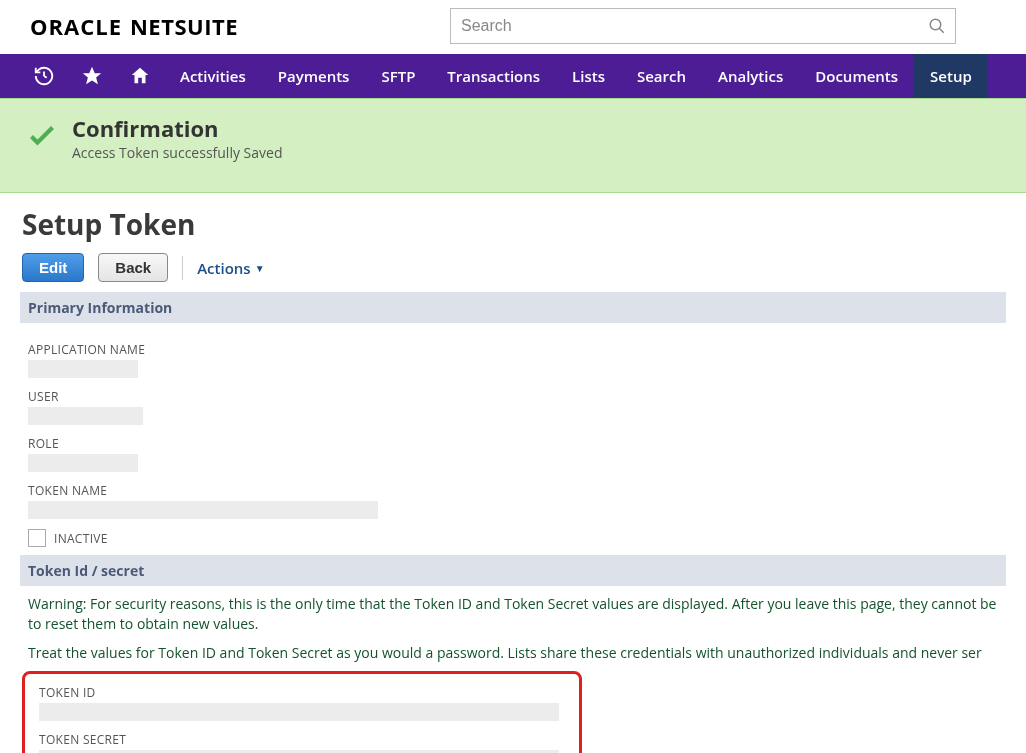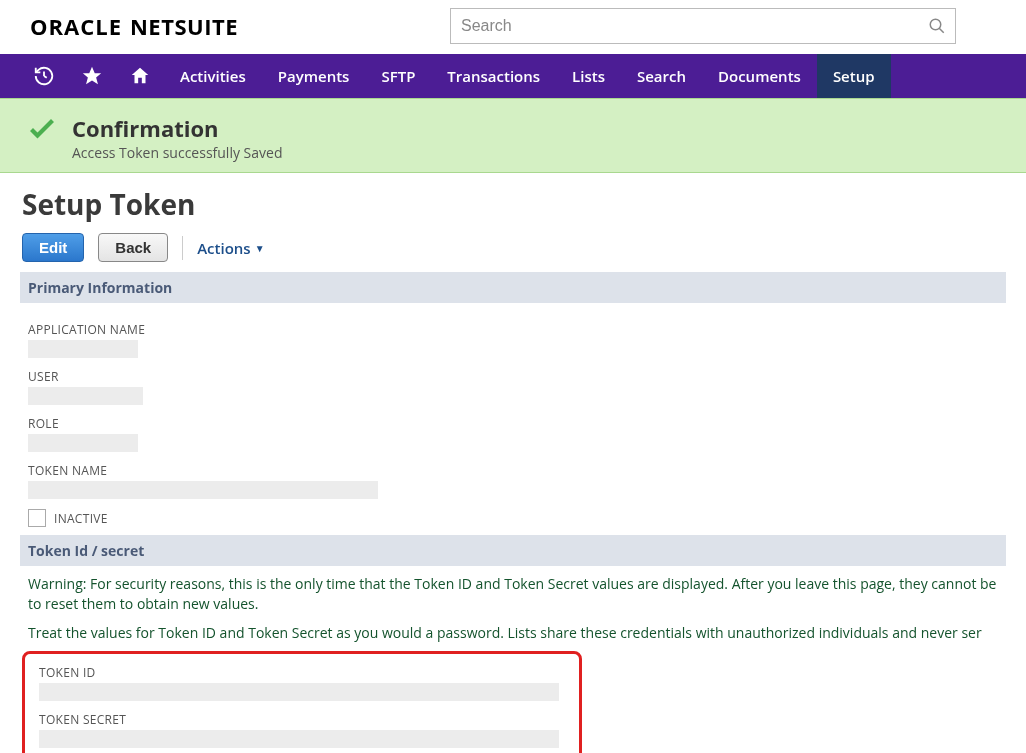--- a/index.html
+++ b/index.html
@@ -78,23 +78,23 @@
     color: #fff;
   }
   .menubar .menu-item.active {
     background: #1f3864;
   }
 
   .confirmation {
     background: #d4f0c3;
     border-top: 1px solid #a9d88f;
     border-bottom: 1px solid #a9d88f;
-    padding: 14px 24px 10px 24px;
-    display: flex;
-    align-items: flex-start;
+    padding: 14px 24px 30px 24px;
+    display: flex;
+    align-items: center;
     gap: 12px;
   }
   .check-icon { width: 36px; height: 36px; color: #4caf50; flex: 0 0 auto; }
   .confirmation .msg-title { font-size: 22px; font-weight: 700; color: #333; }
   .confirmation .msg-sub { font-size: 14px; color: #555; }
 
   .page {
     padding: 12px 22px 22px 22px;
   }
   .page-title {
@@ -225,20 +225,21 @@
     <svg width="22" height="22" viewBox="0 0 24 24" fill="currentColor">
       <path d="M12 3l9 8h-3v9h-4v-6h-4v6H6v-9H3z"></path>
     </svg>
   </div>
   <div class="menu-item">Activities</div>
   <div class="menu-item">Payments</div>
   <div class="menu-item">SFTP</div>
   <div class="menu-item">Transactions</div>
   <div class="menu-item">Lists</div>
   <div class="menu-item">Search</div>
+  <div class="menu-item">Analytics</div>
   <div class="menu-item">Documents</div>
   <div class="menu-item active">Setup</div>
 </div>
 
 <div class="confirmation">
   <svg class="check-icon" viewBox="0 0 24 24" fill="currentColor">
     <path d="M20 6L9 17l-5-5 2-2 3 3 9-9z"></path>
   </svg>
   <div>
     <div class="msg-title">Confirmation</div>

